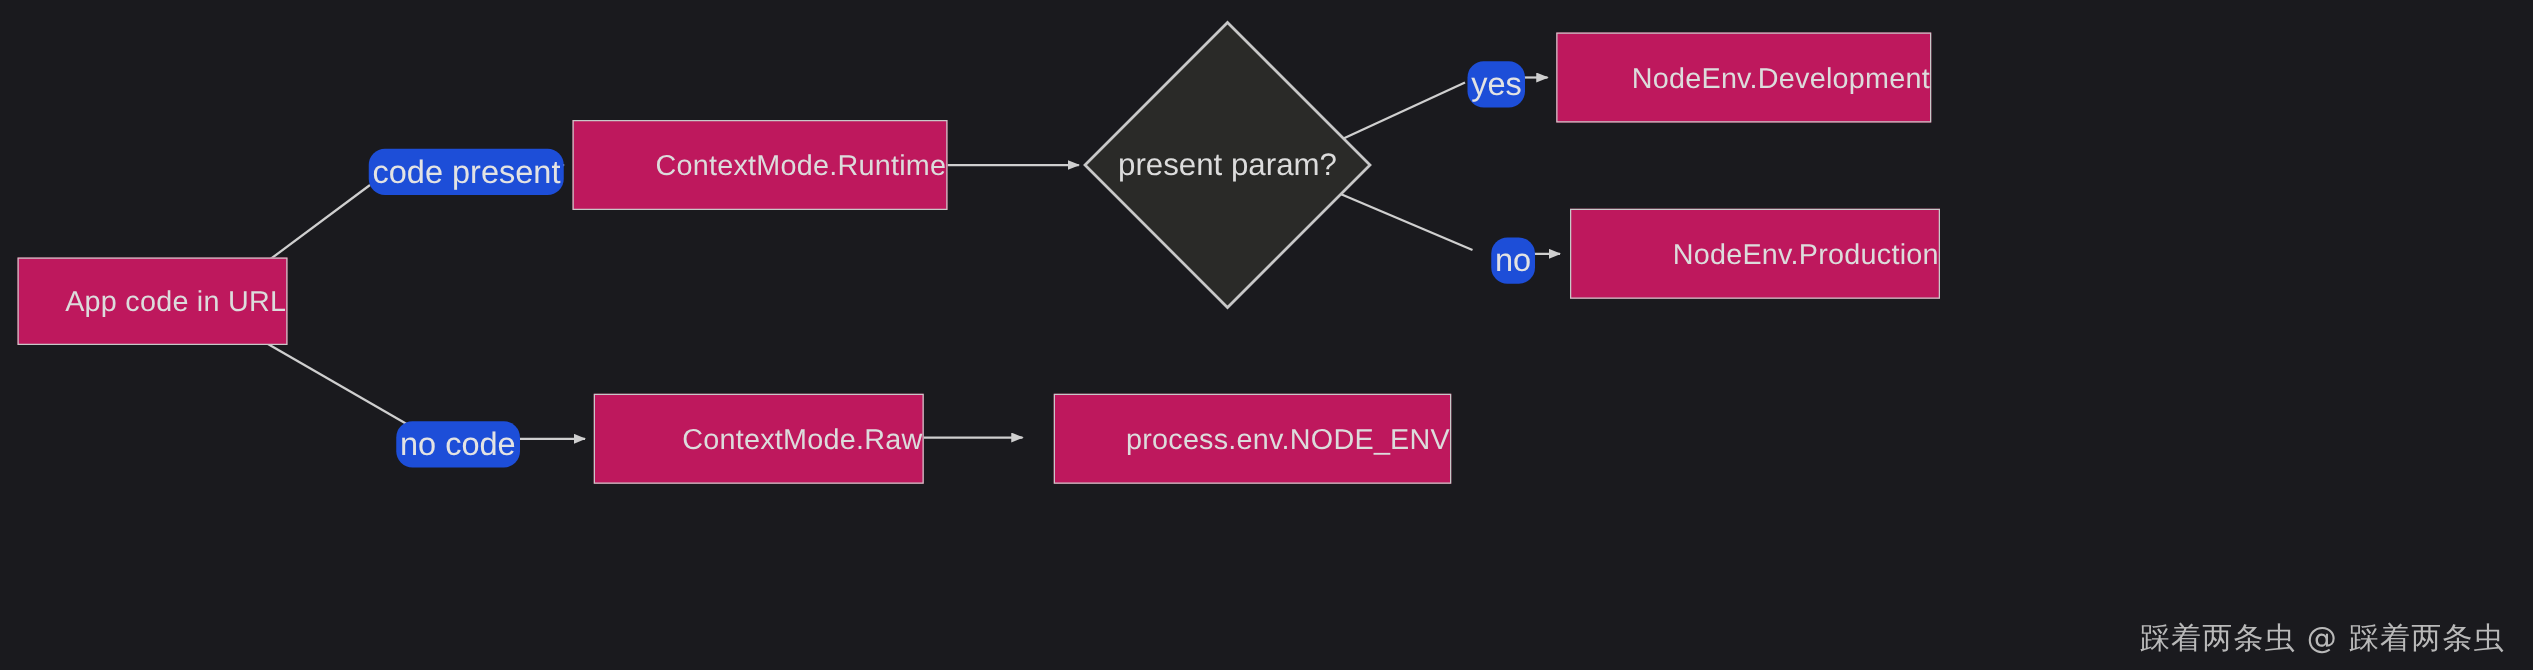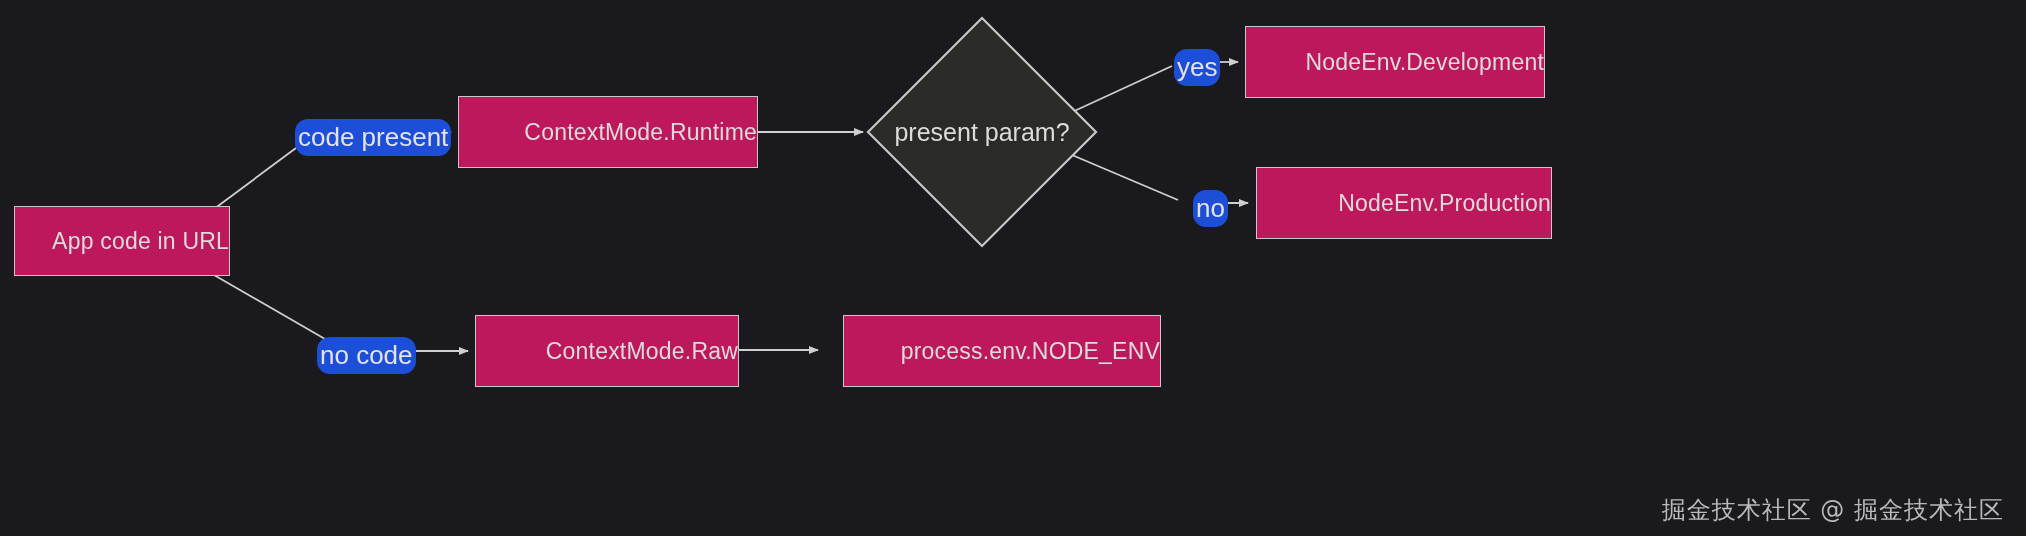--- a/index.html
+++ b/index.html
@@ -156,16 +156,16 @@
 
   <div class="edge-label" style="left:1178px; top:190px;margin-left:15px;">
     <span>no</span>
   </div>
 
   <div class="edge-label" style="left:317px; top:337px;">
     <span>no code</span>
   </div>
 
   <div class="watermark">
-    <span>掘金技术社区 @ 掘金技术社区</span>
+    <span>踩着两条虫 @ 踩着两条虫</span>
   </div>
 
 </div>
 
 </body></html>

